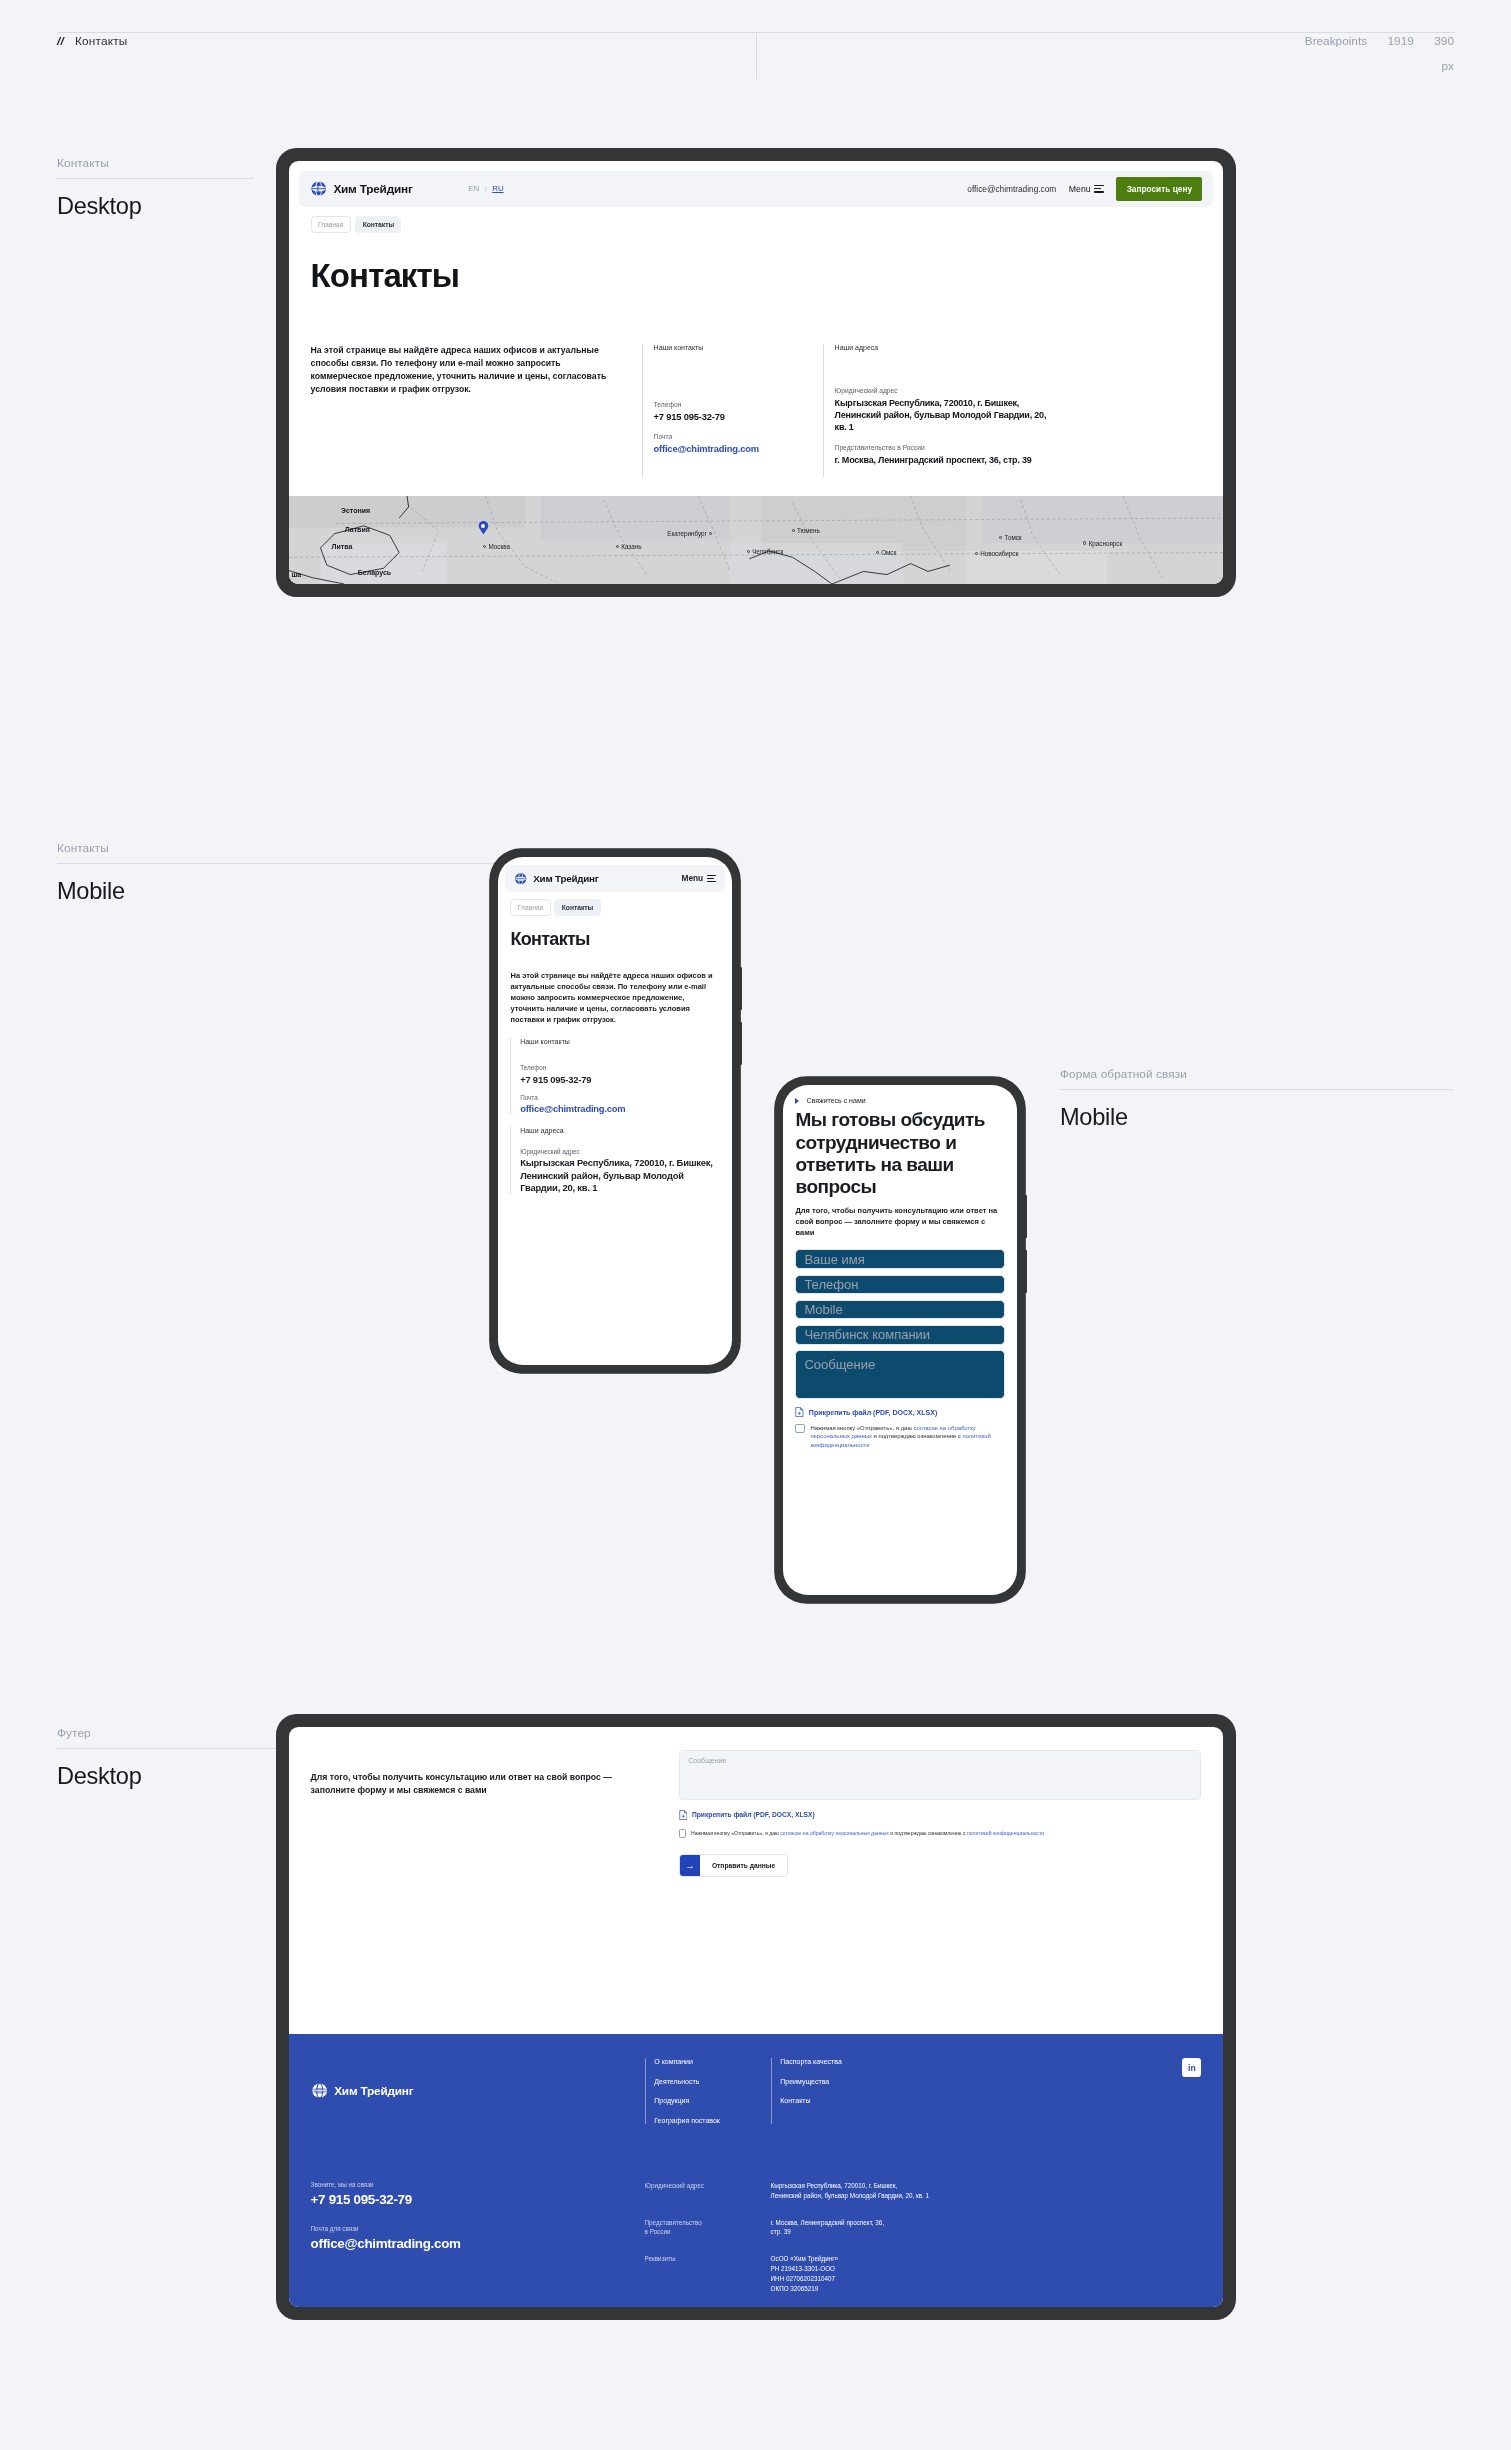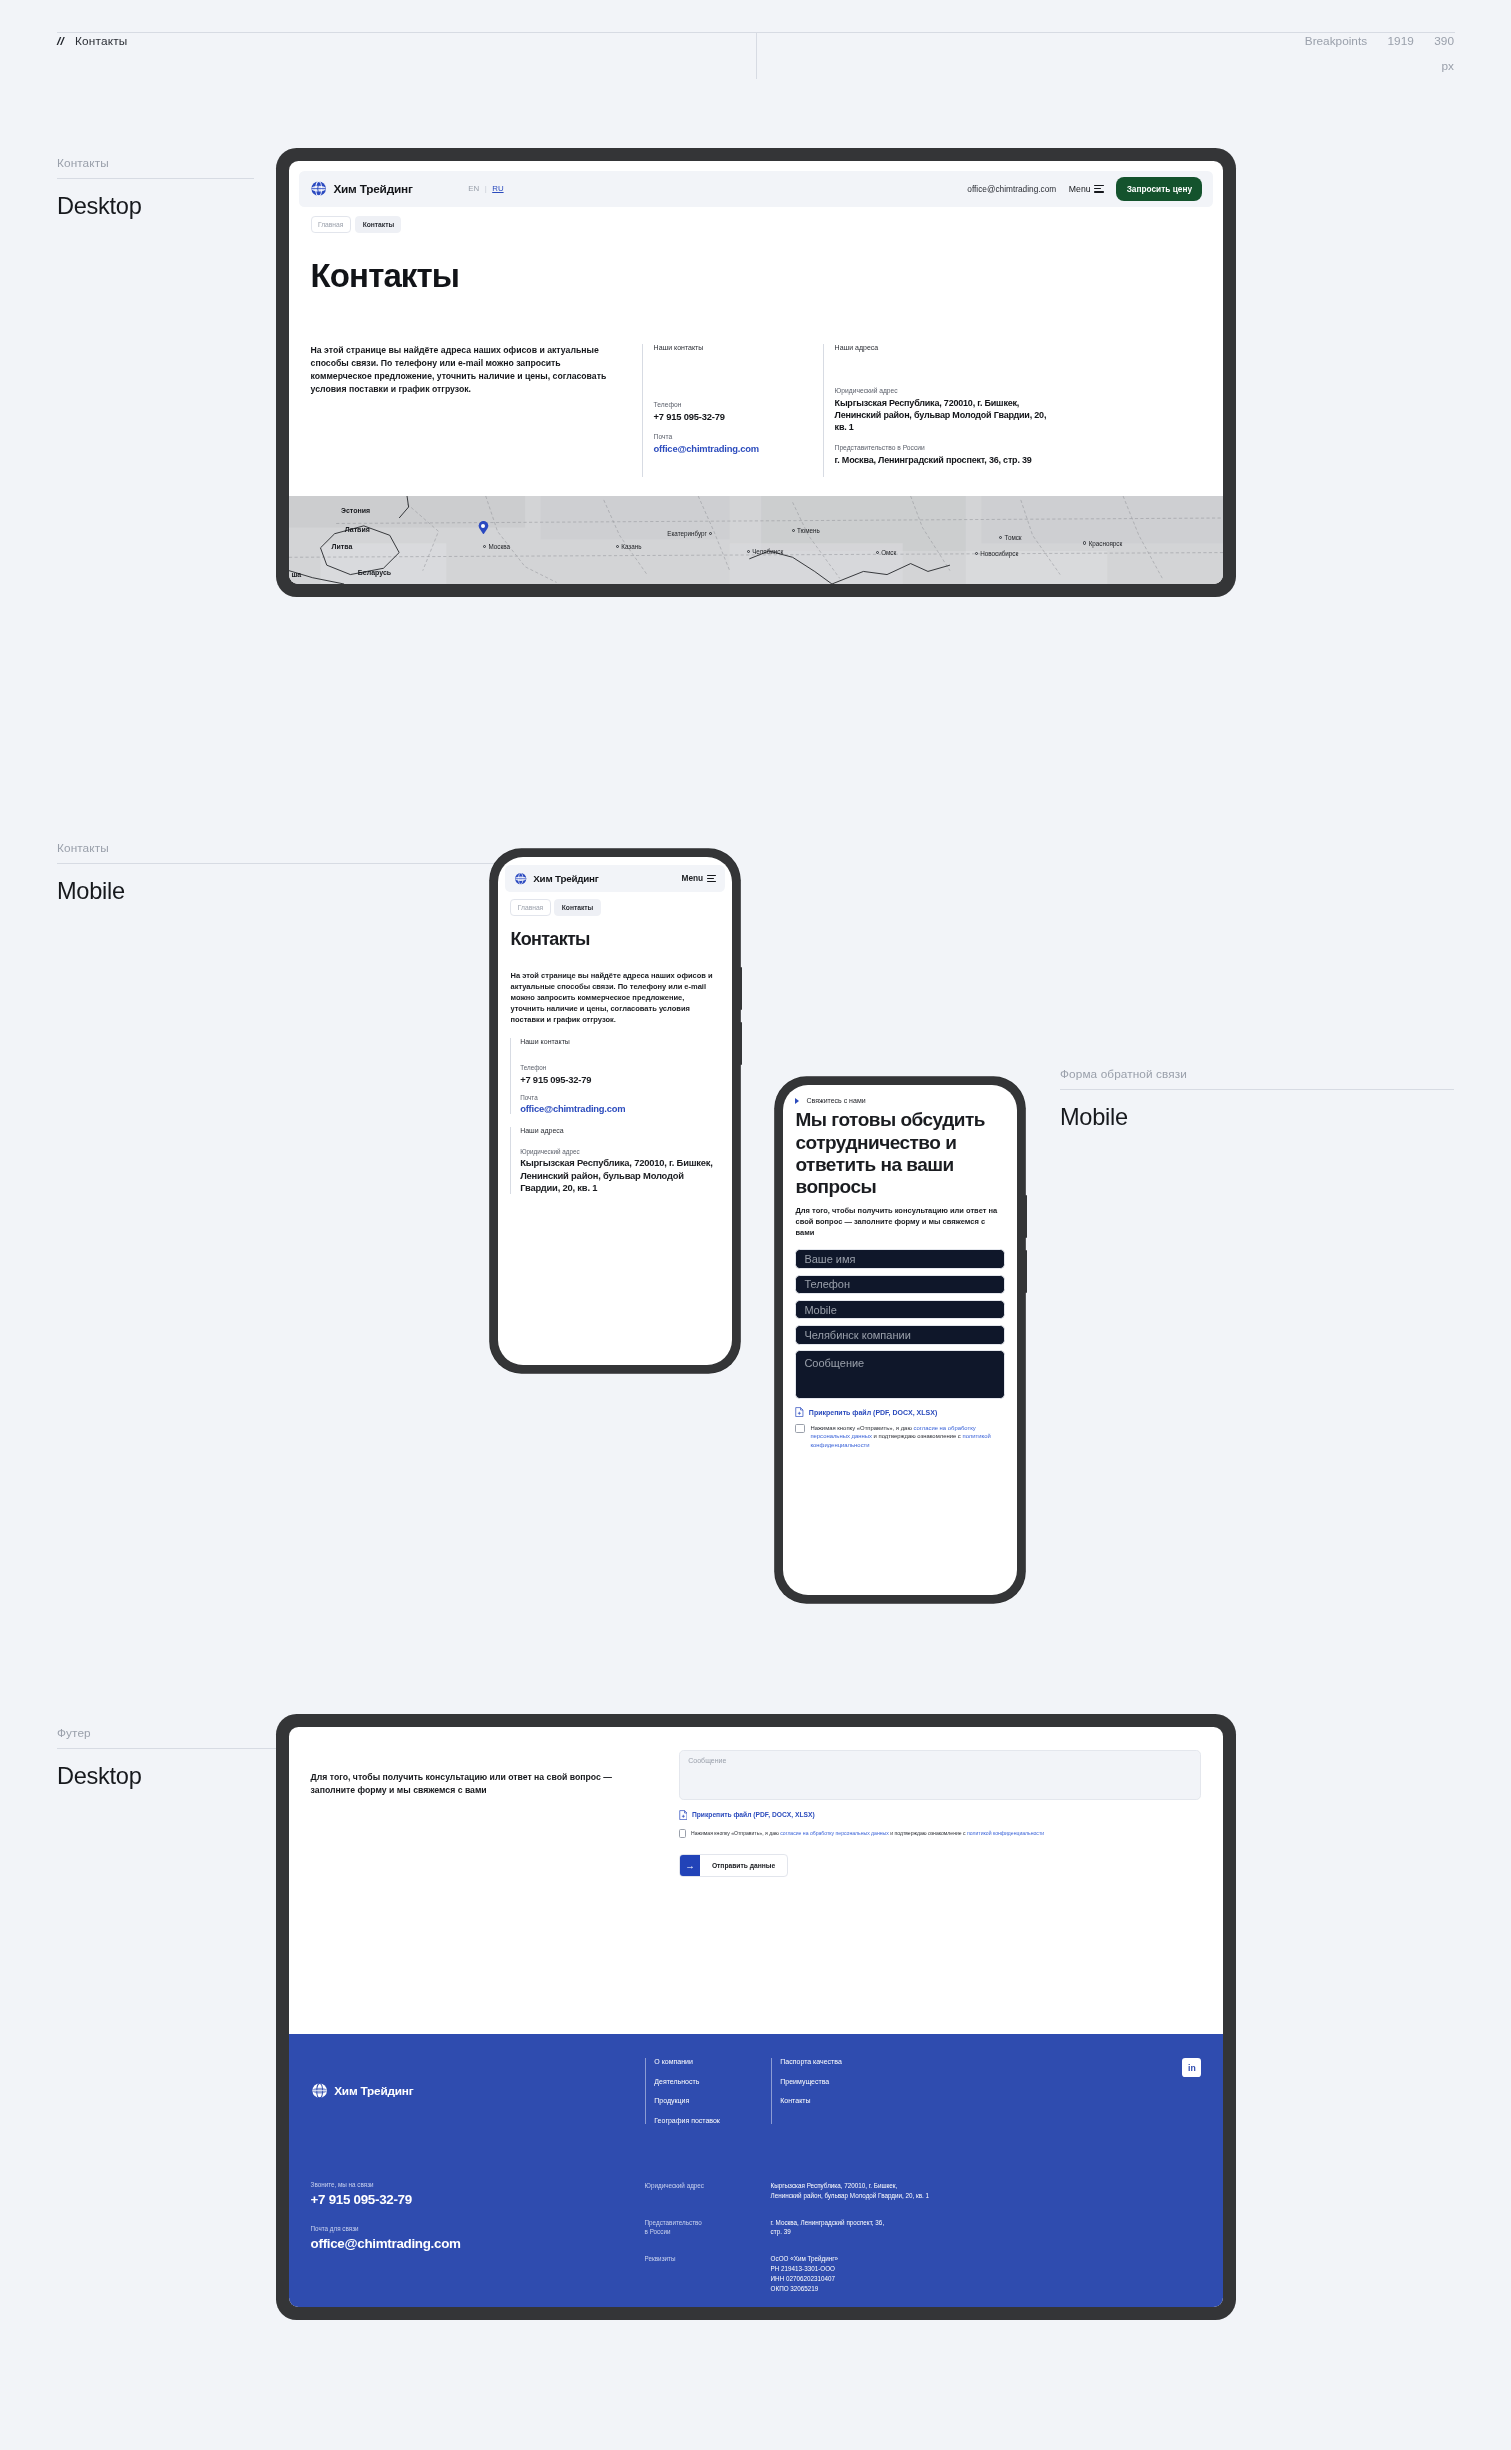--- a/index.html
+++ b/index.html
@@ -93,22 +93,22 @@
   .lang .ru { color: #2b4bbd; text-decoration: underline; }
   .hdr-right { margin-left: auto; display: flex; align-items: center; gap: 12.6px; }
   .hdr-mail { font-size: 8.3px; color: #2b2e35; }
   .hdr-menu { display: flex; align-items: center; gap: 3.9px; font-size: 8.7px; color: #15171b; }
   .burger { display: inline-flex; flex-direction: column; gap: 2px; }
   .burger i { display: block; height: 1.3px; background: #15171b; border-radius: 0.8px; }
   .burger i:nth-child(1) { width: 9.4px; }
   .burger i:nth-child(2) { width: 7px; }
   .burger i:nth-child(3) { width: 9.4px; }
   .cta-btn {
-    background: #14532d; color: #fff; font-size: 8.3px; font-weight: 700;
-    padding: 7px 10.2px; border-radius: 8px; white-space: nowrap;
+    background: #4d7c0f; color: #fff; font-size: 8.3px; font-weight: 700;
+    padding: 7px 10.2px; border-radius: 2px; white-space: nowrap;
   }
 
   
   .crumbs { display: flex; gap: 4.7px; margin: 9.4px 0 0 22px; }
   .chip {
     font-size: 6.7px; padding: 3.9px 6.3px; border-radius: 3.9px;
     background: #fff; border: 0.8px solid #e2e5ec; color: #9aa0ab;
   }
   .chip.active { background: #eef0f5; border-color: #eef0f5; color: #2b2e35; font-weight: 600; }
 
@@ -171,23 +171,23 @@
   
   .f-eyebrow { display: flex; align-items: center; gap: 7px; margin: 12.6px 12.6px 0 12.6px; font-size: 7px; color: #22242a; }
   .f-eyebrow .tri {
     width: 0; height: 0; border-left: 4.7px solid #2b4bbd;
     border-top: 3.1px solid transparent; border-bottom: 3.1px solid transparent;
   }
   .f-title { margin: 4.7px 12.6px 0 12.6px; font-size: 19px; font-weight: 700; line-height: 1.18; letter-spacing: -0.5px; }
   .f-sub { margin: 7px 12.6px 0 12.6px; font-size: 7.5px; line-height: 1.45; font-weight: 600; }
   .f-fields { margin: 11px 12.6px 0 12.6px; display: flex; flex-direction: column; gap: 5.5px; }
   .f-input {
-    background: #0f172a; border: 0.8px solid #e4e7ed; border-radius: 4.7px;
+    background: #0c4a6e; border: 0.8px solid #e4e7ed; border-radius: 4.7px;
     height: 19.7px; display: flex; align-items: center; padding: 0 7.9px;
-    font-size: 11px; color: #9aa0ab;
+    font-size: 13px; color: #9aa0ab;
   }
   .f-input.area { height: 49px; align-items: flex-start; padding-top: 6.3px; }
   .f-attach { display: flex; align-items: center; gap: 4.7px; margin: 7.9px 12.6px 0 12.6px; font-size: 7px; font-weight: 700; color: #2b4bbd; }
   .doc-ico { width: 8.7px; height: 10.2px; flex: 0 0 8.7px; }
   .f-consent { display: flex; gap: 5.5px; margin: 6.3px 12.6px 0 12.6px; align-items: flex-start; }
   .cbox { width: 9.4px; height: 9.4px; flex: 0 0 9.4px; border: 0.8px solid #9aa0ab; border-radius: 1.6px; background: #fff; }
   .f-consent-txt { font-size: 5.9px; line-height: 1.5; color: #2b2e35; }
   .f-consent-txt a { color: #3a63d8; text-decoration: none; }
 
   

